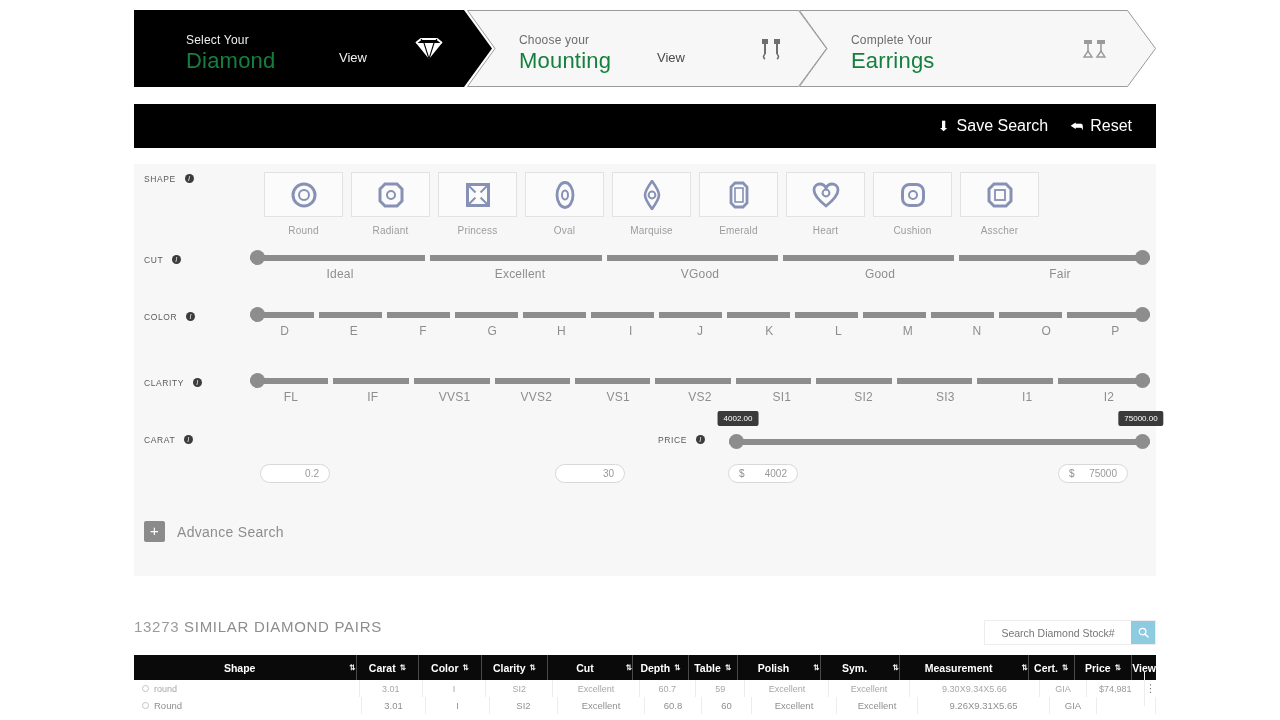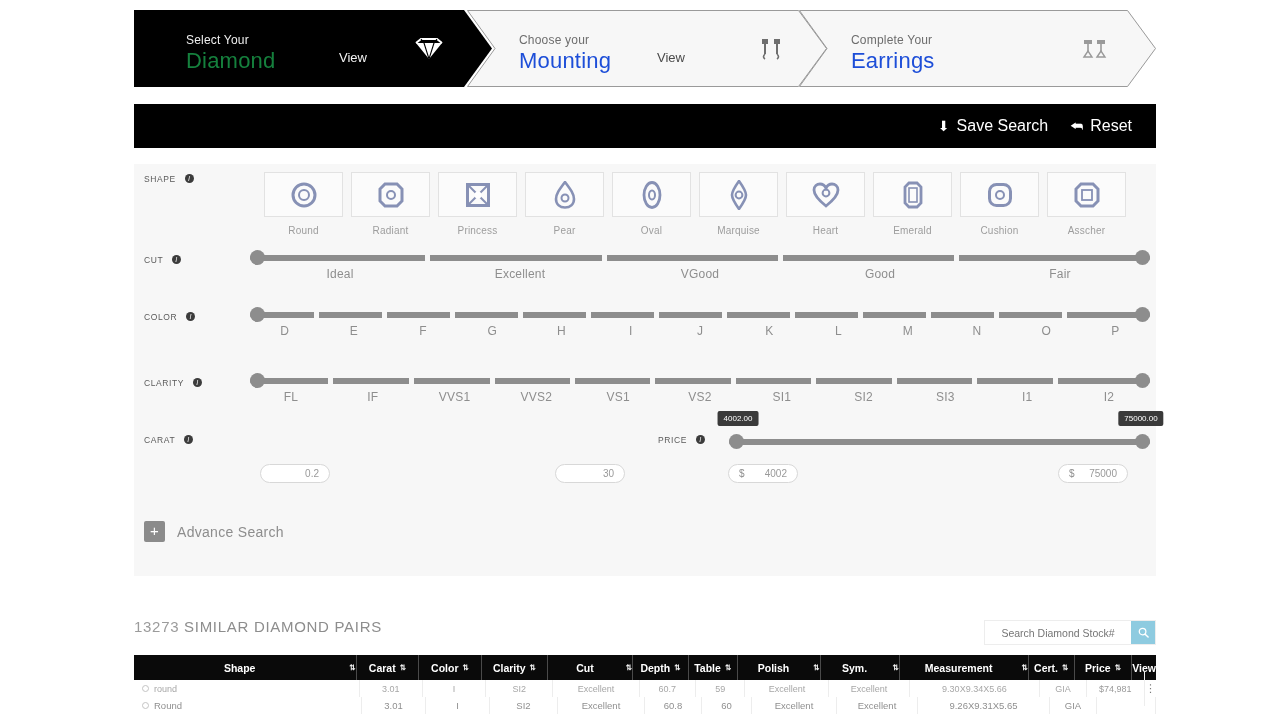--- a/index.html
+++ b/index.html
@@ -36,21 +36,21 @@
     opacity:0;
   }
   .step-outline { position:absolute; left:333px; top:0; width:689px; height:77px; z-index:4; pointer-events:none; }
   .step-txt { position:absolute; left:52px; top:24px; line-height:1.05; }
   .step-3 .step-txt { left:52px; }
   .step-small { font-size:12px; letter-spacing:.2px; }
   .step-big { font-size:22px; letter-spacing:.2px; font-weight:400; margin-top:2px; }
   .step-1 .step-small { color:#efefef; }
   .step-1 .step-big { color:#15803d; }
   .step-2 .step-small, .step-3 .step-small { color:#6d6d6d; }
-  .step-2 .step-big, .step-3 .step-big { color:#1d4ed8; }
+  .step-2 .step-big, .step-3 .step-big { color:#15803d; }
   .step-view { position:absolute; font-size:13px; }
   .step-1 .step-view { left:205px; top:40px; color:#f2f2f2; }
   .step-2 .step-view { left:190px; top:40px; color:#4a4a4a; }
   .step-icon { position:absolute; top:27px; }
   .step-1 .step-icon { right:48px; }
   .step-2 .step-icon { right:44px; }
   .step-3 .step-icon { right:48px; }
 
   
   .toolbar { position:absolute; left:134px; top:104px; width:1022px; height:44px; background:#000;
@@ -222,62 +222,53 @@
           <svg width="26" height="26" viewBox="0 0 26 26">
               <rect x="2.5" y="2.5" width="21" height="21" fill="none" stroke="#8791b5" stroke-width="3"></rect>
               <path d="M3 3 L23 23 M23 3 L3 23" stroke="#8791b5" stroke-width="2"></path>
               <circle cx="13" cy="13" r="3.5" fill="#ffffff"></circle>
             </svg>
         </div>
         <div class="shape-name">Princess</div>
       </div>
       <div class="shape">
         <div class="shape-box">
-          <svg width="22" height="28" viewBox="0 0 22 28">
-              <path d="M11 1 C17 9 20 13 20 18 C20 23.5 16 26.5 11 26.5 C6 26.5 2 23.5 2 18 C2 13 5 9 11 1 Z" fill="none" stroke="#8791b5" stroke-width="2.6"></path>
-              <circle cx="11" cy="17" r="3.5" fill="none" stroke="#8791b5" stroke-width="2"></circle>
-            </svg>
-        </div>
-        <div class="shape-name">Pear</div>
-      </div>
-      <div class="shape">
-        <div class="shape-box">
           <svg width="20" height="28" viewBox="0 0 20 28">
               <ellipse cx="10" cy="14" rx="8" ry="12.5" fill="none" stroke="#8791b5" stroke-width="2.8"></ellipse>
               <ellipse cx="10" cy="14" rx="3" ry="4.5" fill="none" stroke="#8791b5" stroke-width="2"></ellipse>
             </svg>
         </div>
         <div class="shape-name">Oval</div>
       </div>
       <div class="shape">
         <div class="shape-box">
           <svg width="18" height="30" viewBox="0 0 18 30">
               <path d="M9 1 C14 8 16 12 16 15 C16 18 14 22 9 29 C4 22 2 18 2 15 C2 12 4 8 9 1 Z" fill="none" stroke="#8791b5" stroke-width="2.6"></path>
               <circle cx="9" cy="15" r="3.4" fill="none" stroke="#8791b5" stroke-width="2"></circle>
             </svg>
         </div>
         <div class="shape-name">Marquise</div>
       </div>
       <div class="shape">
         <div class="shape-box">
+          <svg width="20" height="28" viewBox="0 0 20 28">
+              <path d="M6 2 H14 L18 6 V22 L14 26 H6 L2 22 V6 Z" fill="none" stroke="#8791b5" stroke-width="2.8"></path>
+              <rect x="6" y="7" width="8" height="14" fill="none" stroke="#8791b5" stroke-width="1.6"></rect>
+            </svg>
+        </div>
+        <div class="shape-name">Emerald</div>
+      </div>
+      <div class="shape">
+        <div class="shape-box">
           <svg width="28" height="26" viewBox="0 0 28 26">
               <path d="M14 24 C4 16 2 11 2 8 C2 4 5 2 8 2 C11 2 13 4 14 6 C15 4 17 2 20 2 C23 2 26 4 26 8 C26 11 24 16 14 24 Z" fill="none" stroke="#8791b5" stroke-width="2.8"></path>
               <circle cx="14" cy="11" r="3.4" fill="none" stroke="#8791b5" stroke-width="2"></circle>
             </svg>
         </div>
         <div class="shape-name">Heart</div>
-      </div>
-      <div class="shape">
-        <div class="shape-box">
-          <svg width="20" height="28" viewBox="0 0 20 28">
-              <path d="M6 2 H14 L18 6 V22 L14 26 H6 L2 22 V6 Z" fill="none" stroke="#8791b5" stroke-width="2.8"></path>
-              <rect x="6" y="7" width="8" height="14" fill="none" stroke="#8791b5" stroke-width="1.6"></rect>
-            </svg>
-        </div>
-        <div class="shape-name">Emerald</div>
       </div>
       <div class="shape">
         <div class="shape-box">
           <svg width="26" height="26" viewBox="0 0 26 26">
               <rect x="2.5" y="2.5" width="21" height="21" rx="7" fill="none" stroke="#8791b5" stroke-width="3"></rect>
               <circle cx="13" cy="13" r="4" fill="none" stroke="#8791b5" stroke-width="2"></circle>
             </svg>
         </div>
         <div class="shape-name">Cushion</div>
       </div>

